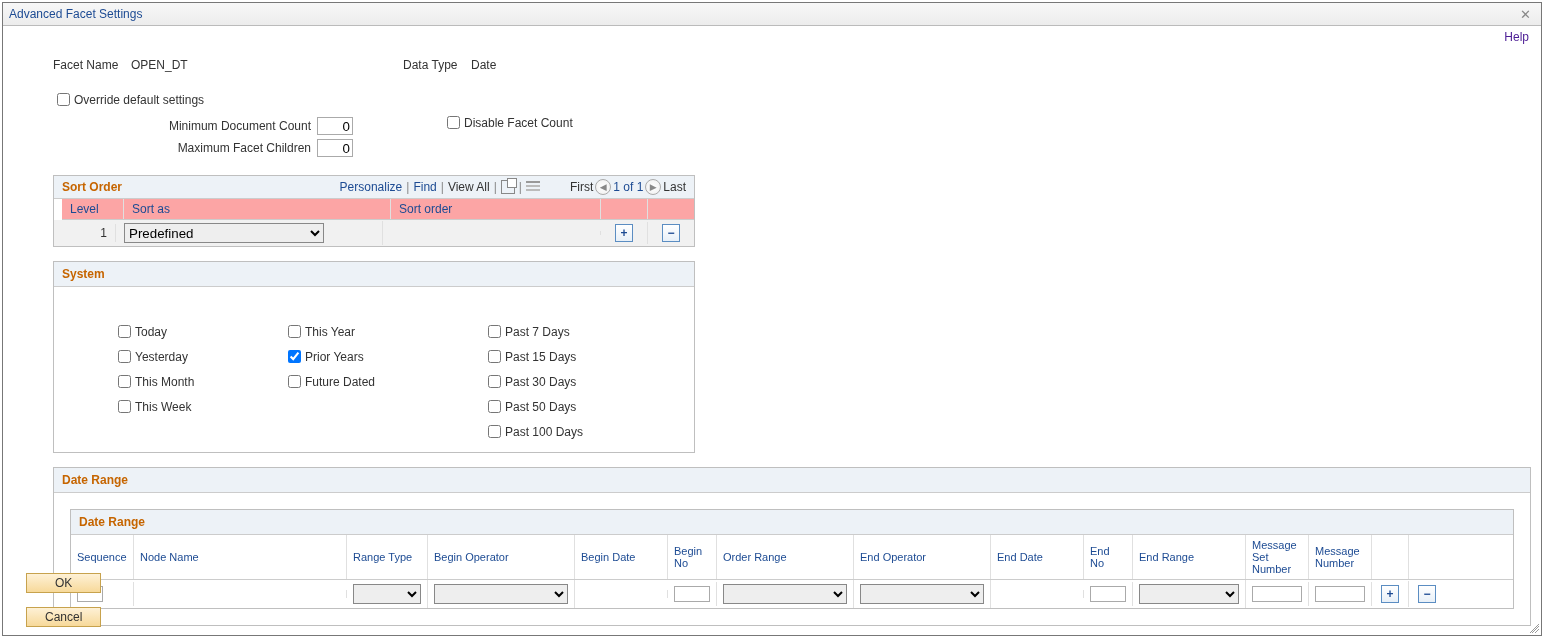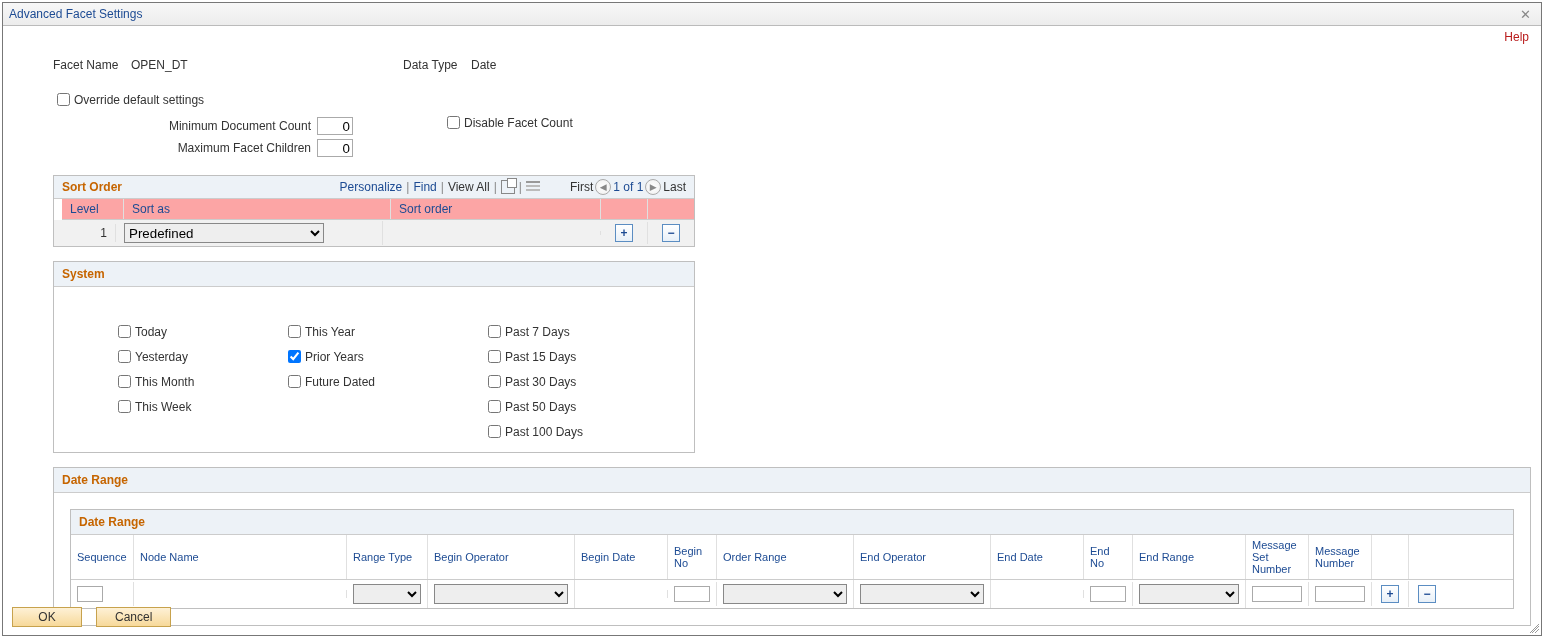--- a/index.html
+++ b/index.html
@@ -36,21 +36,21 @@
     color: #888;
     font-size: 13px;
     cursor: pointer;
     padding: 0 4px;
   }
   .help-row {
     text-align: right;
     padding: 4px 12px 0 0;
   }
   .help-row a {
-    color: #b91c1c;
+    color: #4c1d95;
     text-decoration: none;
     cursor: pointer;
   }
   .content {
     padding: 10px 50px 0 50px;
   }
   .field-row {
     display: flex;
     align-items: center;
     margin: 4px 0;
@@ -267,23 +267,24 @@
   .range-row input[type="text"] {
     width: 100%;
     border: 1px solid #aaa;
     height: 16px;
     box-sizing: border-box;
     padding: 0 2px;
   }
   .footer-buttons {
     position: absolute;
     bottom: 8px;
-    left: 9px;
+    left: 23px;
     display: flex;
     gap: 14px;
+    flex-direction: column;
   }
   .ps-button {
     min-width: 70px;
     padding: 2px 18px;
     background: linear-gradient(#fef1d6, #f7d99a);
     border: 1px solid #c7a24d;
     color: #333;
     cursor: pointer;
     font-size: 12px;
   }

